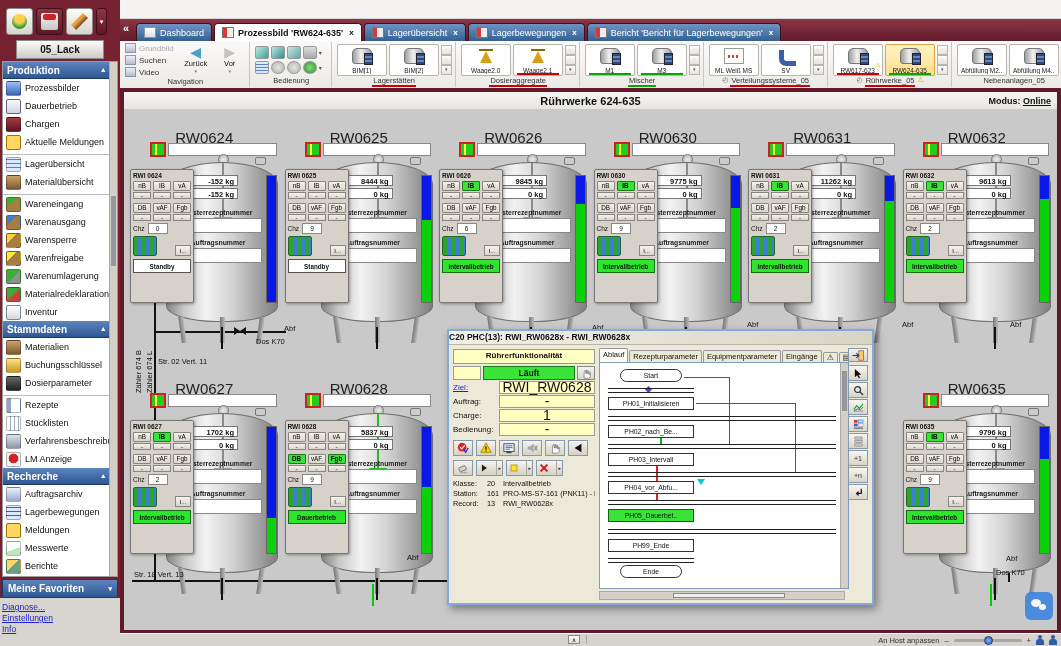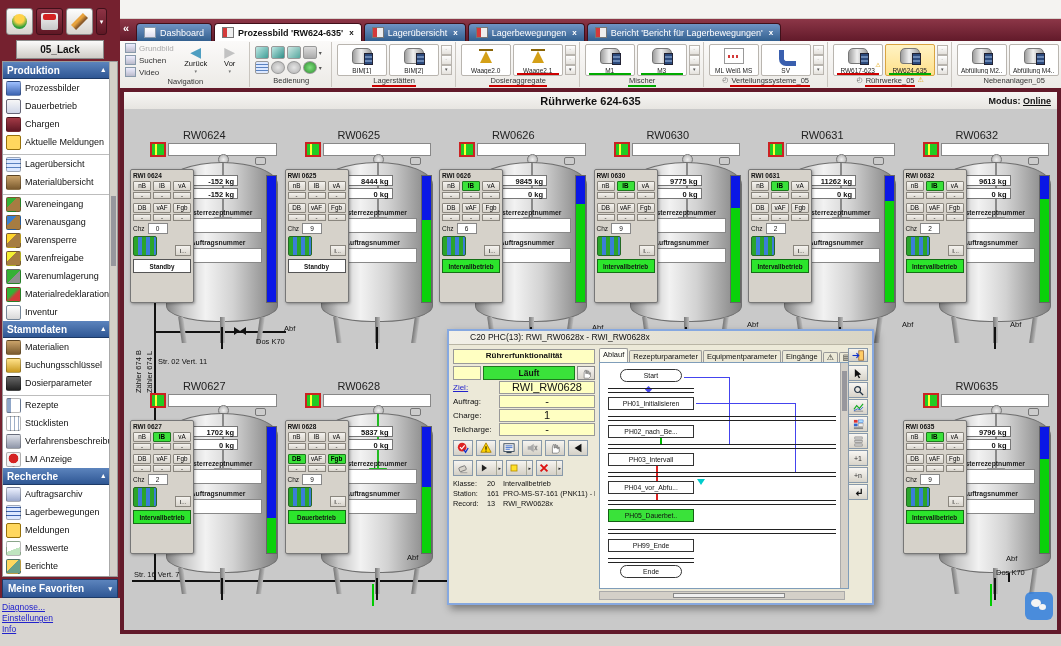--- a/index.html
+++ b/index.html
@@ -111,21 +111,21 @@
   .b8{background:radial-gradient(#7fe07f,#2f8e2f);border-radius:50%}
   .bdd{font-size:6px;color:#555;align-self:center;cursor:pointer}
   
   .frame{position:absolute;left:0;top:88px;right:0;bottom:12px;border:4px solid #621a2a;background:#fff;box-sizing:border-box}
   .canvas-title{height:17px;background:linear-gradient(#f7f6f4,#e7e5e1);border-bottom:1px solid #9a9a9a;position:relative;display:flex;align-items:center;justify-content:center;font-size:11px;font-weight:bold}
   .modus{position:absolute;right:6px;font-size:9px;font-weight:bold}
   .canvas{position:absolute;left:0;right:0;top:17px;bottom:0;background:#c9c9c9;overflow:hidden}
   .tank-row{position:absolute;left:4px;right:4px;display:grid;grid-template-columns:repeat(6,1fr);column-gap:2px}
   #trow1{top:20px}#trow2{top:271px}
   .tank-unit{position:relative;height:245px}
-  .tlabel2{text-align:center;font-size:11px;color:#222;height:13px}
+  .tlabel2{text-align:center;font-size:15px;color:#222;height:13px}
   .gaugerow{position:absolute;left:22px;right:4px;top:14px;height:12px;display:flex;gap:2px;align-items:center}
   .gauge{width:12px;height:11px;border:2px solid #c22;background:linear-gradient(90deg,#2c2 0 3px,#ff3 3px 5px,#2c2 5px 8px);flex:none;box-sizing:content-box}
   .gfield{flex:1;height:11px;background:#fff;border:1px solid #888}
   .tgraph{position:absolute;left:38px;top:28px;width:116px;height:210px}
   .motor{position:absolute;left:52px;top:-3px;width:9px;height:9px;border:1px solid #777;border-radius:50%;background:radial-gradient(#eee,#aaa)}
   .port{position:absolute;right:16px;top:0;width:9px;height:6px;border:1px solid #777;background:#ccc;border-radius:2px}
   .shaft{position:absolute;left:56px;top:6px;width:2px;height:58px;background:#8a8a8a}
   .imp{position:absolute;left:48px;top:60px;width:18px;height:8px;
        background:radial-gradient(circle at 28% 50%,#9a9a9a 42%,transparent 45%),radial-gradient(circle at 72% 50%,#9a9a9a 42%,transparent 45%)}
   .imp.green{background:radial-gradient(circle at 28% 50%,#22bb22 42%,transparent 45%),radial-gradient(circle at 72% 50%,#22bb22 42%,transparent 45%)}
@@ -164,32 +164,32 @@
   .st-green{background:#2ce52c;border-color:#156e15}
   .cvl{position:absolute;font-size:7.5px;color:#111;white-space:nowrap}
   .cvl.rot{transform:rotate(-90deg);transform-origin:0 0}
   .pline{position:absolute;background:#111}
   .valve{position:absolute;display:flex;align-items:center}
   .valve i{display:block;width:0;height:0}
   .valve .vl{border-top:4px solid transparent;border-bottom:4px solid transparent;border-left:6px solid #111}
   .valve .vr{border-top:4px solid transparent;border-bottom:4px solid transparent;border-right:6px solid #111}
   
   #dialog{position:absolute;left:323px;top:220px;width:427px;height:276px;background:#ece9d8;border:2px solid #86a8e0;box-shadow:3px 4px 8px rgba(0,0,0,.4);z-index:50;box-sizing:border-box}
-  .dtitle{height:14px;background:linear-gradient(90deg,#f2f0e8,#d8d4c4);font-size:8.5px;font-weight:normal;padding:1px 21px;border-bottom:1px solid #b9b5a5;white-space:nowrap;overflow:hidden;box-sizing:border-box}
+  .dtitle{height:14px;background:linear-gradient(90deg,#f2f0e8,#d8d4c4);font-size:8.5px;font-weight:bold;padding:1px 0;border-bottom:1px solid #b9b5a5;white-space:nowrap;overflow:hidden;box-sizing:border-box}
   .dleft{position:absolute;left:4px;top:18px;width:142px;bottom:4px}
   .dfunc{height:13px;background:#ffffc2;border:1px solid #999;text-align:center;font-size:8px;font-weight:bold;line-height:12px}
   .dstate{display:flex;gap:2px;margin-top:2px;height:14px}
   .dsy{width:26px;background:#ffffc2;border:1px solid #999}
   .dsg{flex:1;background:#3ae23a;border:1px solid #1c7a1c;text-align:center;font-size:8.5px;font-weight:bold;line-height:13px}
   .dhand{width:18px;border:1px solid #888;background:linear-gradient(#f6f4f0,#d9d5cd);display:flex;align-items:center;justify-content:center;padding:0;cursor:pointer}
   .dhand svg{width:11px;height:11px}
   .drow{display:flex;align-items:center;height:13px;margin-top:1px}
   .dlab{width:46px;font-size:8px}
   .dlab.link{color:#2222cc;text-decoration:underline;cursor:pointer}
-  .dval{flex:1;background:#ffffc2;border:1px solid #999;text-align:center;font-size:11px;height:11px;line-height:10px}
+  .dval{flex:1;background:#ffffc2;border:1px solid #999;text-align:center;font-size:14px;height:11px;line-height:10px}
   .dtools{display:flex;gap:3px;margin-top:4px}
   .dtb{width:20px;height:16px;border:1px solid #8899aa;background:linear-gradient(#f6f4f0,#d4d0c6);display:flex;align-items:center;justify-content:center;padding:0;cursor:pointer}
   .dtb svg{width:12px;height:12px}
   .dtb.wide{width:27px;justify-content:space-between;padding:0 1px}
   .dtb .dd{font-size:5px;color:#222;border-left:1px solid #aa9;align-self:stretch;display:flex;align-items:center;padding-left:1px}
   .dlist{margin-top:4px;height:84px;background:#fff;border:1px solid #7f9db9;position:relative;font-size:7.8px;padding:1px 2px;box-sizing:border-box;overflow:hidden}
   .dlist::after{content:"";position:absolute;left:1px;right:1px;top:13px;bottom:1px;background:#b8b8b8}
   .dinfo{margin-top:3px;font-size:7.3px;line-height:10px}
   .dinfo .row{display:flex;white-space:nowrap;overflow:hidden}
   .dinfo .l{width:34px;flex:none}.dinfo .n{width:16px;flex:none}.dinfo .t{flex:1;overflow:hidden}
@@ -1212,21 +1212,21 @@
             <span class="cvl" style="left: 132px; top: 228px;">Dos K70</span>
             <span class="cvl" style="left: 160px; top: 215px;">Abf</span>
             <span class="cvl" style="left: 34px; top: 248px;">Str. 02 Vert. 11</span>
             <span class="cvl rot" style="left: 10px; top: 284px;">Zähler 674 B</span>
             <span class="cvl rot" style="left: 21px; top: 284px;">Zähler 674 L</span>
             <span class="cvl" style="left: 468px; top: 214px;">Abf</span>
             <span class="cvl" style="left: 623px; top: 211px;">Abf</span>
             <span class="cvl" style="left: 778px; top: 211px;">Abf</span>
             <span class="cvl" style="left: 886px; top: 211px;">Abf</span>
             <span class="cvl" style="left: 283px; top: 444px;">Abf</span>
-            <span class="cvl" style="left: 10px; top: 461px;">Str. 16 Vert. 7</span>
+            <span class="cvl" style="left: 10px; top: 461px;">Str. 18 Vert. 13</span>
             <span class="cvl" style="left: 882px; top: 445px;">Abf</span>
             <span class="cvl" style="left: 872px; top: 459px;">Dos K70</span>
           </div>
 
         <div id="dialog">
           <div class="dtitle">C20 PHC(13): RWI_RW0628x - RWI_RW0628x</div>
           <div class="dleft">
             <div class="dfunc">Rührerfunktionalität</div>
             <div class="dstate">
               <span class="dsy"></span>
@@ -1244,21 +1244,21 @@
                 </div>
                 <div class="drow">
                   <span class="dlab">Auftrag:</span>
                   <span class="dval">-</span>
                 </div>
                 <div class="drow">
                   <span class="dlab">Charge:</span>
                   <span class="dval">1</span>
                 </div>
                 <div class="drow">
-                  <span class="dlab">Teilcharge:</span>
+                  <span class="dlab">Bedienung:</span>
                   <span class="dval">-</span>
                 </div>
               </div>
             <div class="dtools" id="dtools1">
                 <button class="dtb">
                   <svg viewBox="0 0 14 14">
                     <circle cx="6" cy="6" r="5" fill="#d22"></circle>
                     <path d="M3.5 6l2 2 3.5-4" stroke="#fff" stroke-width="1.4" fill="none"></path>
                     <path d="M8 9l2 3 3-5" stroke="#13c" stroke-width="1.6" fill="none"></path>
                   </svg>
@@ -1429,14 +1429,28 @@
               <i class="fhthumb"></i>
             </div>
         </div>
 
         <div class="watermark">
           <span class="wm-ic"></span>
         </div>
       </div>
     </div>
 
+    <div id="statusbar">
+      <button class="sb-a">∧</button>
+      <i class="sb-sep"></i>
+      <div class="sb-right">
+        <span>An Host anpassen</span>
+        <span>–</span>
+        <span class="slider">
+            <i class="knob"></i>
+          </span>
+        <span>+</span>
+        <span class="person"></span>
+        <span class="person"></span>
+      </div>
+    </div>
   </div>
 </div>
 
 </body></html>

